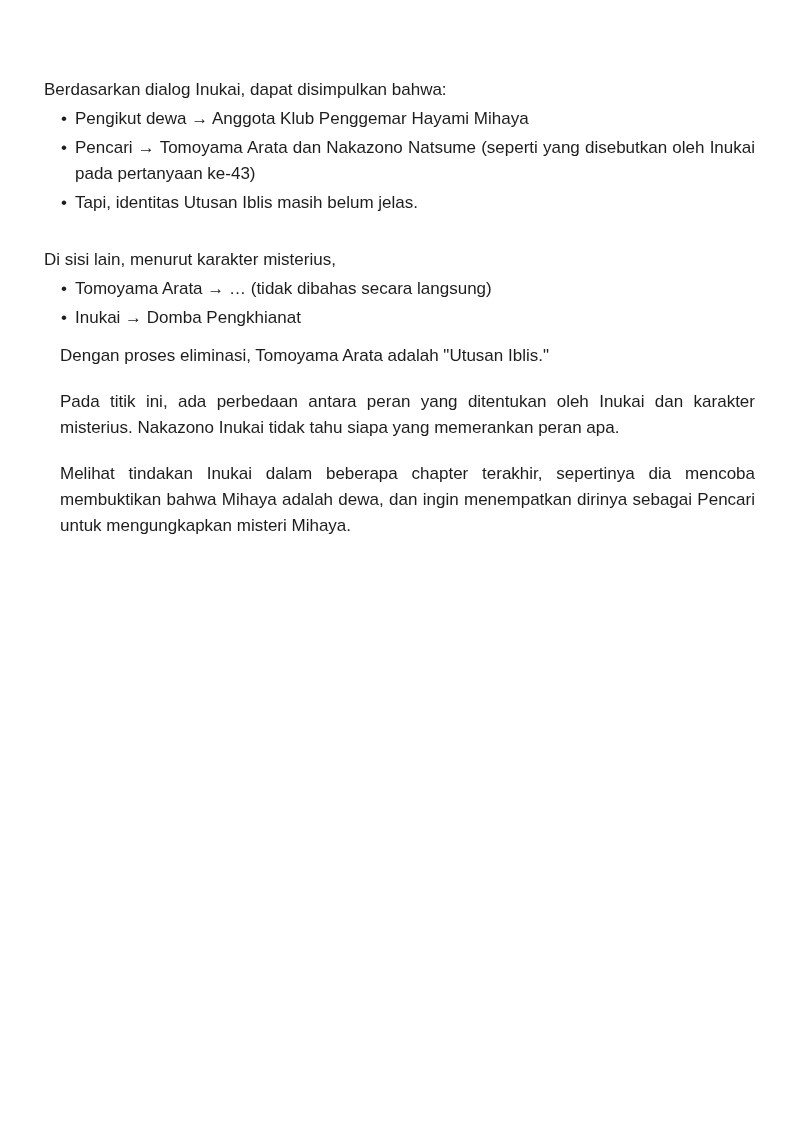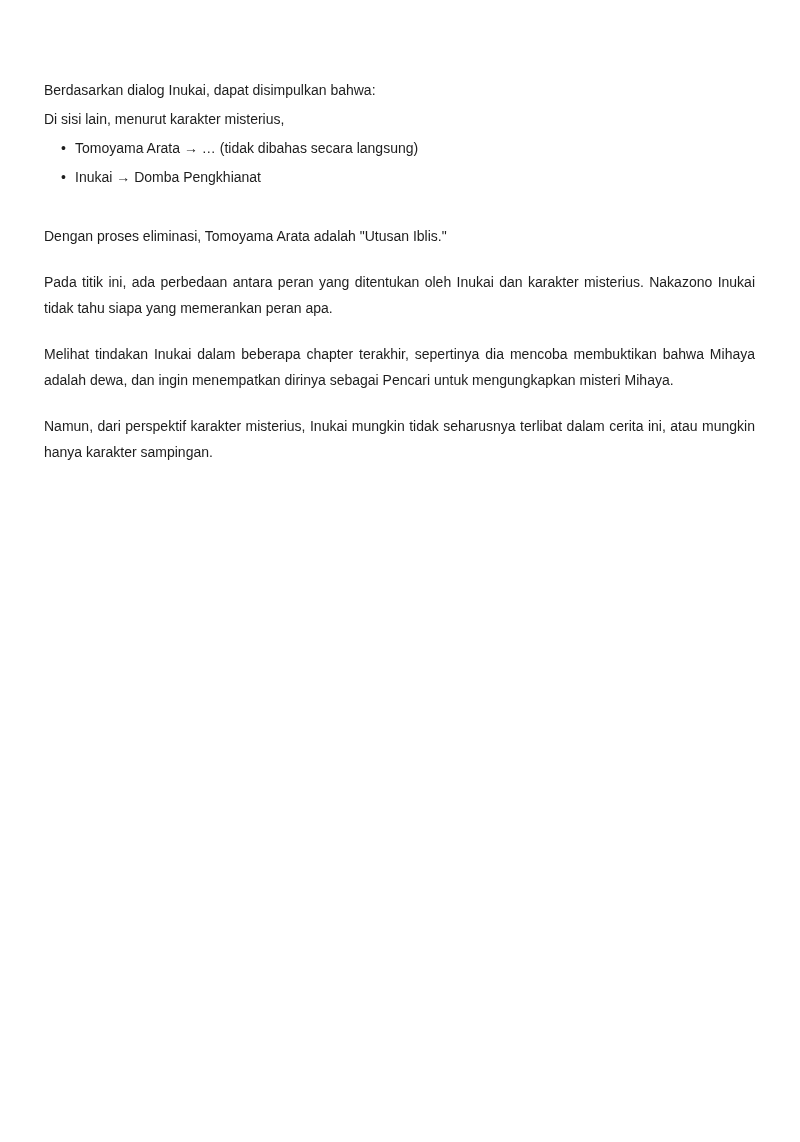--- a/index.html
+++ b/index.html
@@ -12,21 +12,21 @@
     height: 1142px;
     overflow: hidden;
     font-family: "Liberation Sans", "DejaVu Sans", sans-serif;
     color: #1d1d1d;
   }
   .page {
     box-sizing: border-box;
     width: 800px;
     height: 1142px;
     padding: 77px 45px 0 44px;
-    font-size: 14px;
+    font-size: 17px;
     line-height: 26px;
   }
   .intro {
     margin: 0 0 3px 0;
     text-align: left;
   }
   ul.bullets {
     list-style: none;
     margin: 0;
     padding: 0 0 0 31px;
@@ -36,41 +36,45 @@
     margin: 0 0 3px 0;
     text-align: justify;
   }
   ul.bullets li::before {
     content: "\2022";
     position: absolute;
     left: -14px;
     top: 0;
   }
   ul.bullets.gap-large { margin-bottom: 31px; }
-  ul.bullets.gap-small { margin-bottom: 33px; }
+  ul.bullets.gap-small { margin-bottom: 12px; }
   .paragraphs p {
-    margin: 0 0 20px 0;
+    margin: 0 0 20px 16px;
     text-align: justify;
   }
 </style>
 </head>
 <body>
 
 <div class="page">
 
   <p class="intro">Berdasarkan dialog Inukai, dapat disimpulkan bahwa:</p>
 
+  <ul class="bullets gap-large">
+      <li>Pengikut dewa → Anggota Klub Penggemar Hayami Mihaya</li>
+      <li>Pencari → Tomoyama Arata dan Nakazono Natsume (seperti yang disebutkan oleh Inukai pada pertanyaan ke-43)</li>
+      <li>Tapi, identitas Utusan Iblis masih belum jelas.</li>
+    </ul>
 
   <p class="intro">Di sisi lain, menurut karakter misterius,</p>
 
   <ul class="bullets gap-small">
       <li>Tomoyama Arata → … (tidak dibahas secara langsung)</li>
       <li>Inukai → Domba Pengkhianat</li>
     </ul>
 
   <div class="paragraphs">
       <p>Dengan proses eliminasi, Tomoyama Arata adalah "Utusan Iblis."</p>
       <p>Pada titik ini, ada perbedaan antara peran yang ditentukan oleh Inukai dan karakter misterius. Nakazono Inukai tidak tahu siapa yang memerankan peran apa.</p>
       <p>Melihat tindakan Inukai dalam beberapa chapter terakhir, sepertinya dia mencoba membuktikan bahwa Mihaya adalah dewa, dan ingin menempatkan dirinya sebagai Pencari untuk mengungkapkan misteri Mihaya.</p>
-      <p>Namun, dari perspektif karakter misterius, Inukai mungkin tidak seharusnya terlibat dalam cerita ini, atau mungkin hanya karakter sampingan.</p>
     </div>
 
 </div>
 
 </body></html>

